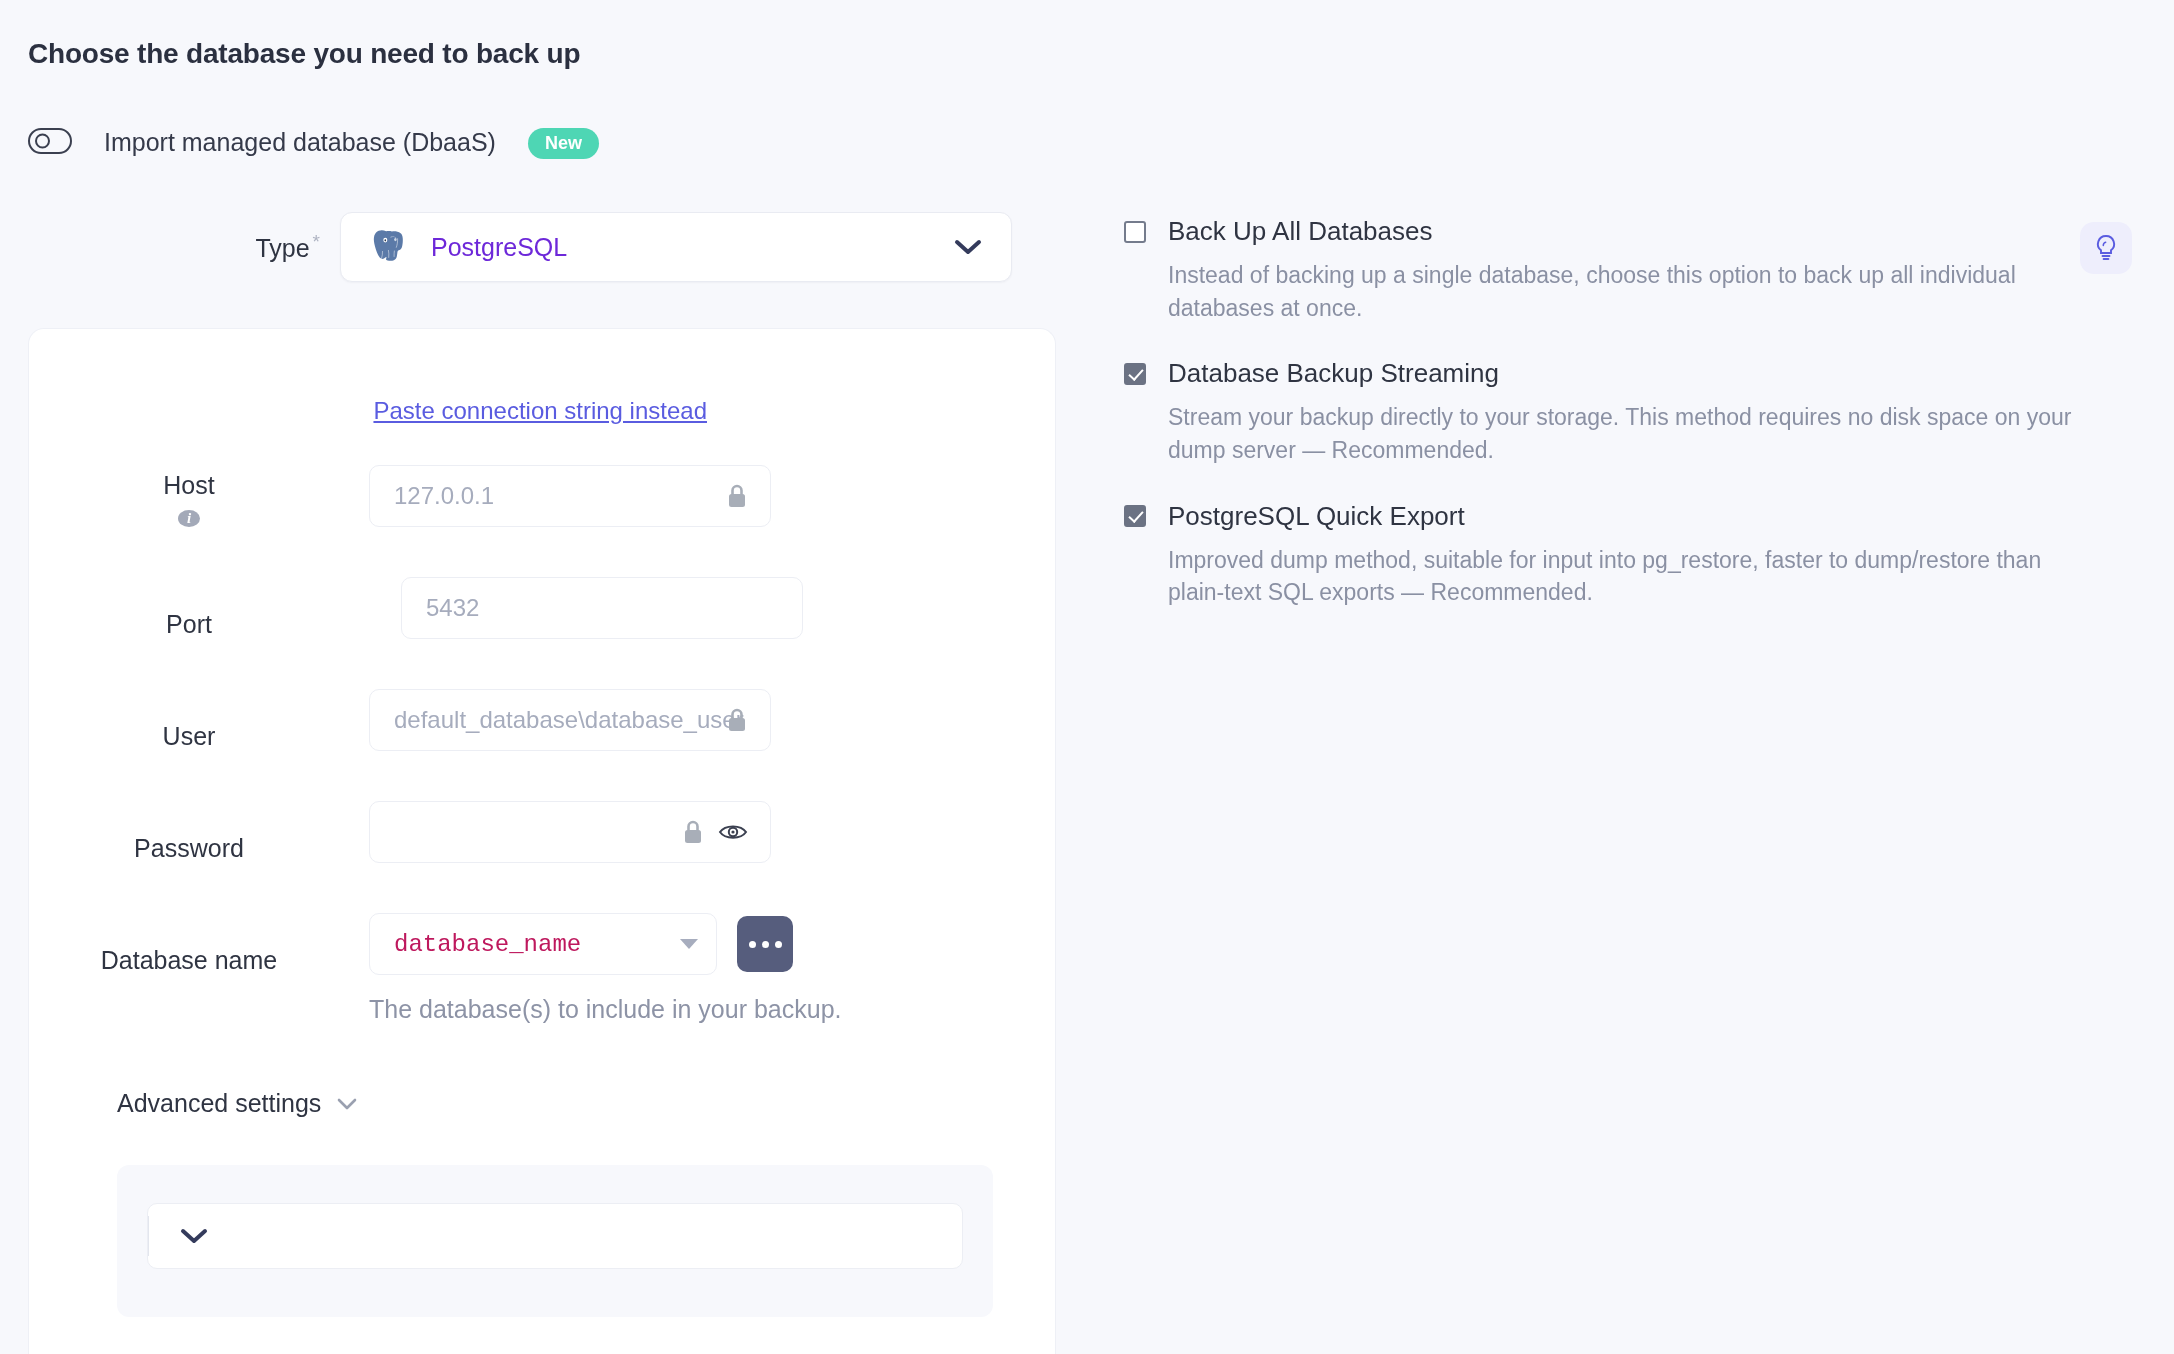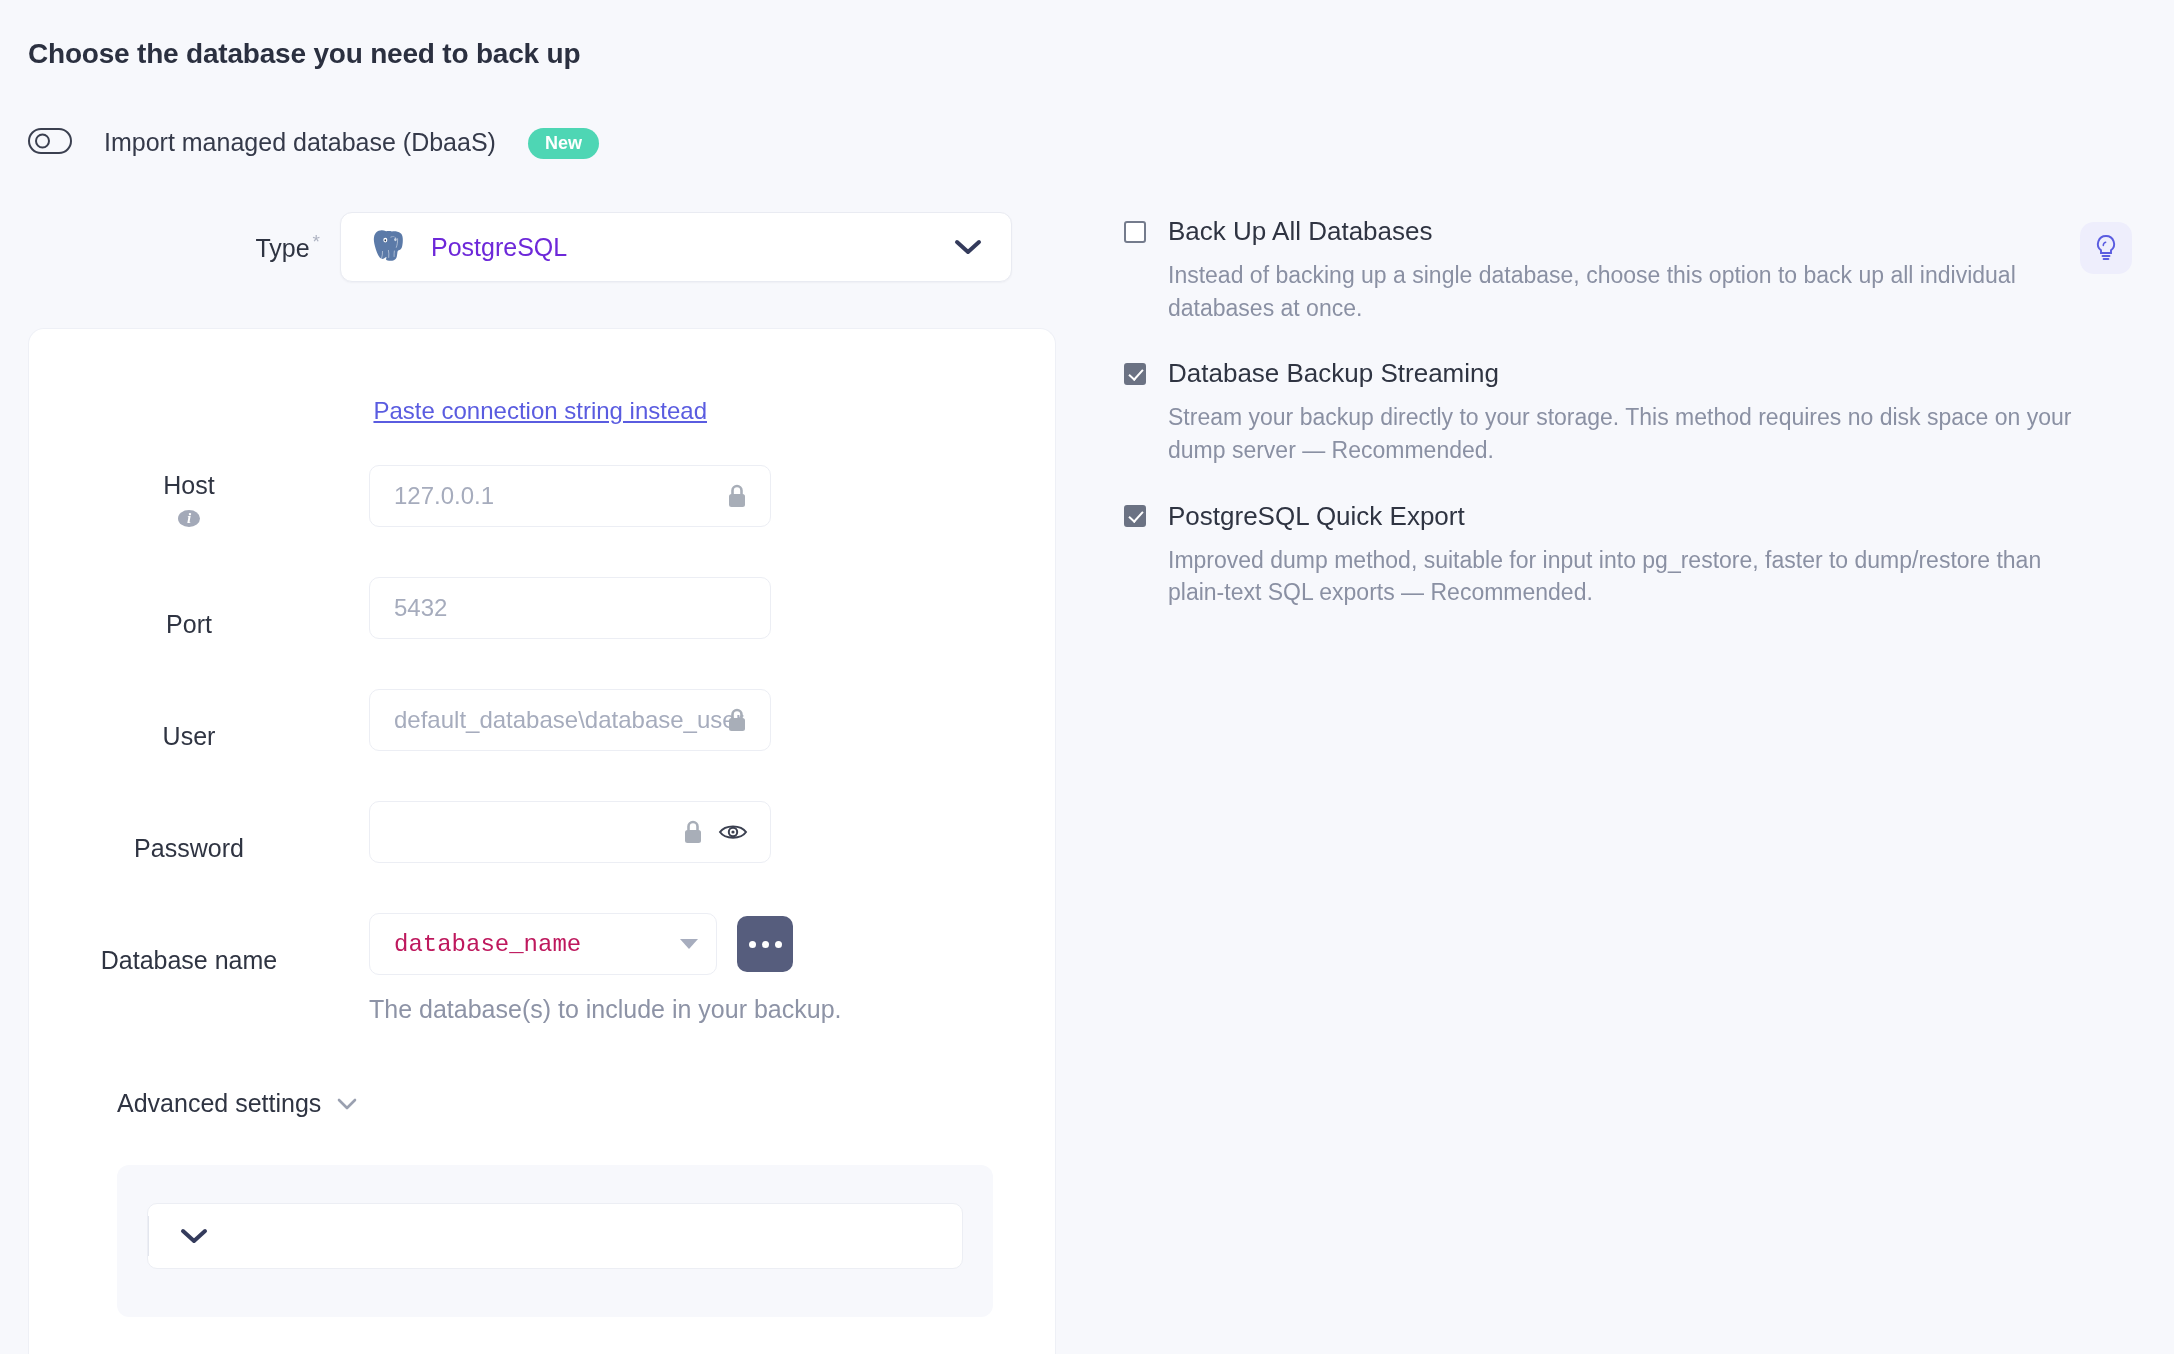--- a/index.html
+++ b/index.html
@@ -406,21 +406,21 @@
         <input type="text" placeholder="127.0.0.1" style="">
         <span class="adorn">
           <svg width="22" height="26" viewBox="0 0 22 26">
             <rect x="3" y="11" width="16" height="13" rx="2.5" fill="#a8aeb8"></rect>
             <path d="M6.5 11 V7.5 a4.5 4.5 0 0 1 9 0 V11" stroke="#a8aeb8" stroke-width="2.6" fill="none"></path>
           </svg>
         </span>
       </div>
     </div>
 
-    <div class="field-row" style="top:248px;">
+    <div class="field-row" style="top:248px;gap:32px;">
       <div class="field-label">
         <span>Port</span>
       </div>
       <div class="input-wrap">
         <input type="text" placeholder="5432" style="">
       </div>
     </div>
 
     <div class="field-row" style="top:360px;">
       <div class="field-label">

